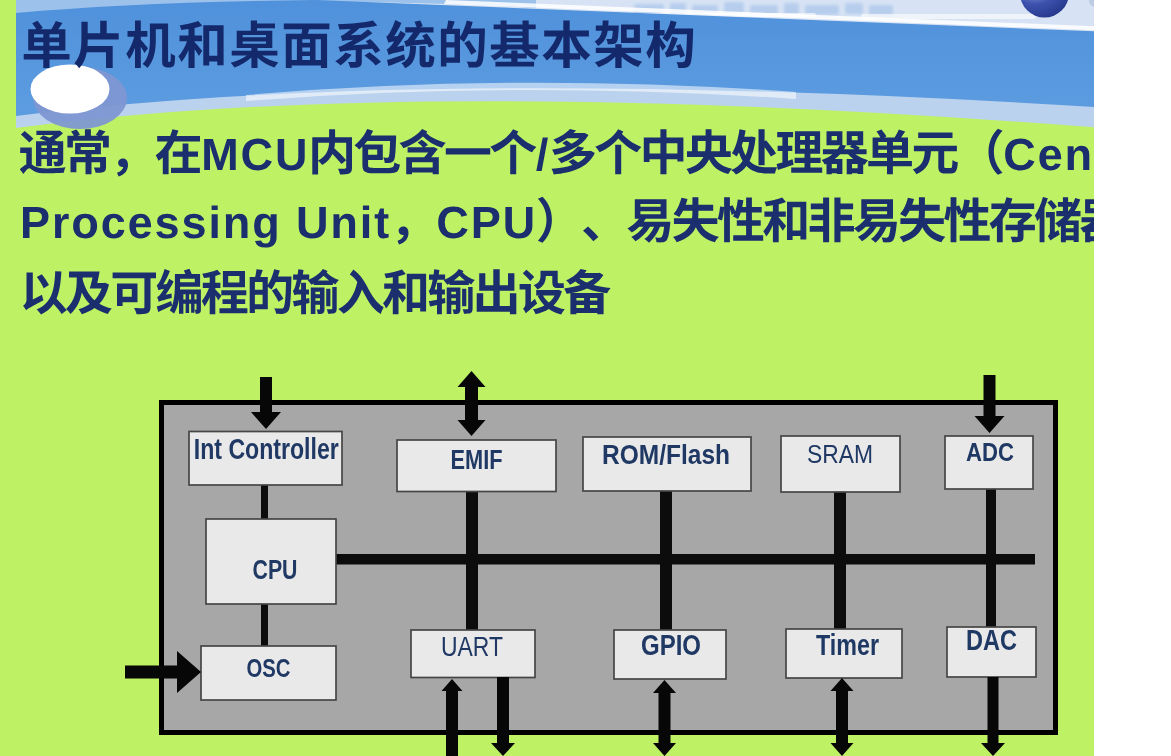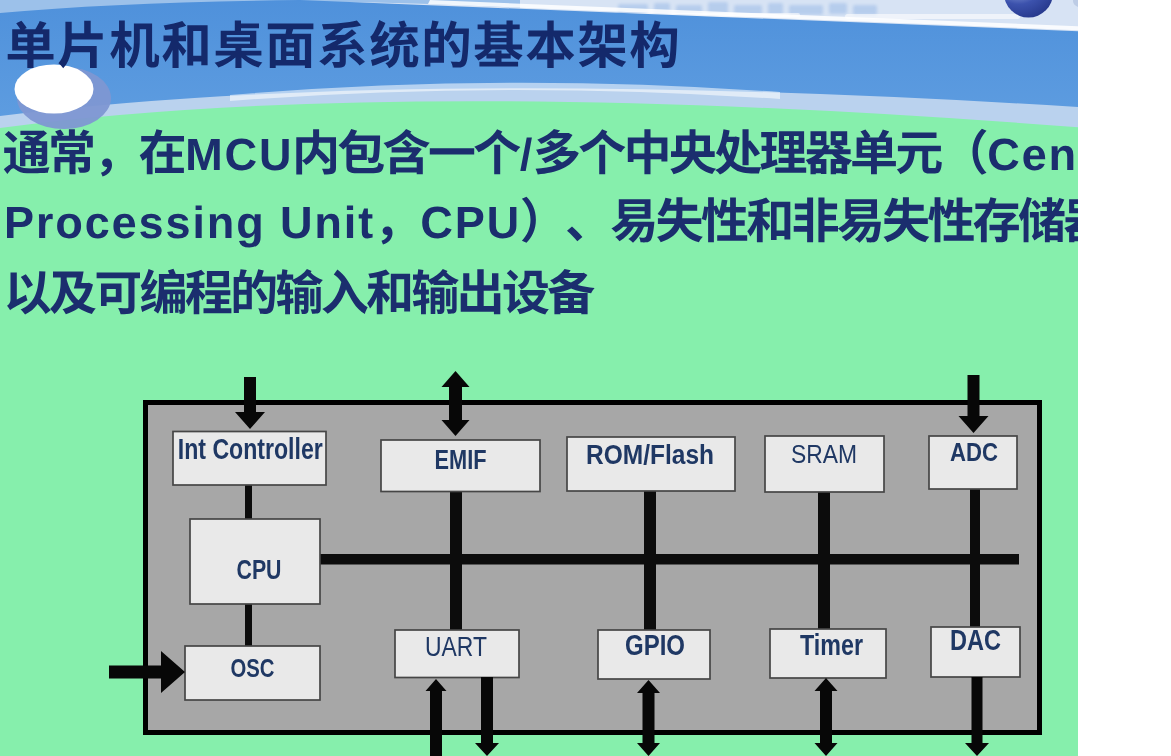--- a/index.html
+++ b/index.html
@@ -1,15 +1,15 @@
 <!DOCTYPE html>
 <html><head><meta charset="utf-8">
 <style>
 html,body{margin:0;padding:0;background:#ffffff;}
-#page{position:relative;width:1078px;height:756px;overflow:hidden;background:#86efac;}
+#page{position:relative;width:1078px;height:756px;overflow:hidden;background:#bef264;padding-left:16px;}
 svg{display:block;}
 text{font-family:"Liberation Sans",sans-serif;}
 </style></head>
 <body>
 <div id="page">
 <svg width="1171" height="756" viewBox="0 0 1171 756">
 
 <defs>
 <radialGradient id="sph" cx="0.3" cy="0.18" r="1.0">
   <stop offset="0" stop-color="#eef2fc"></stop>

